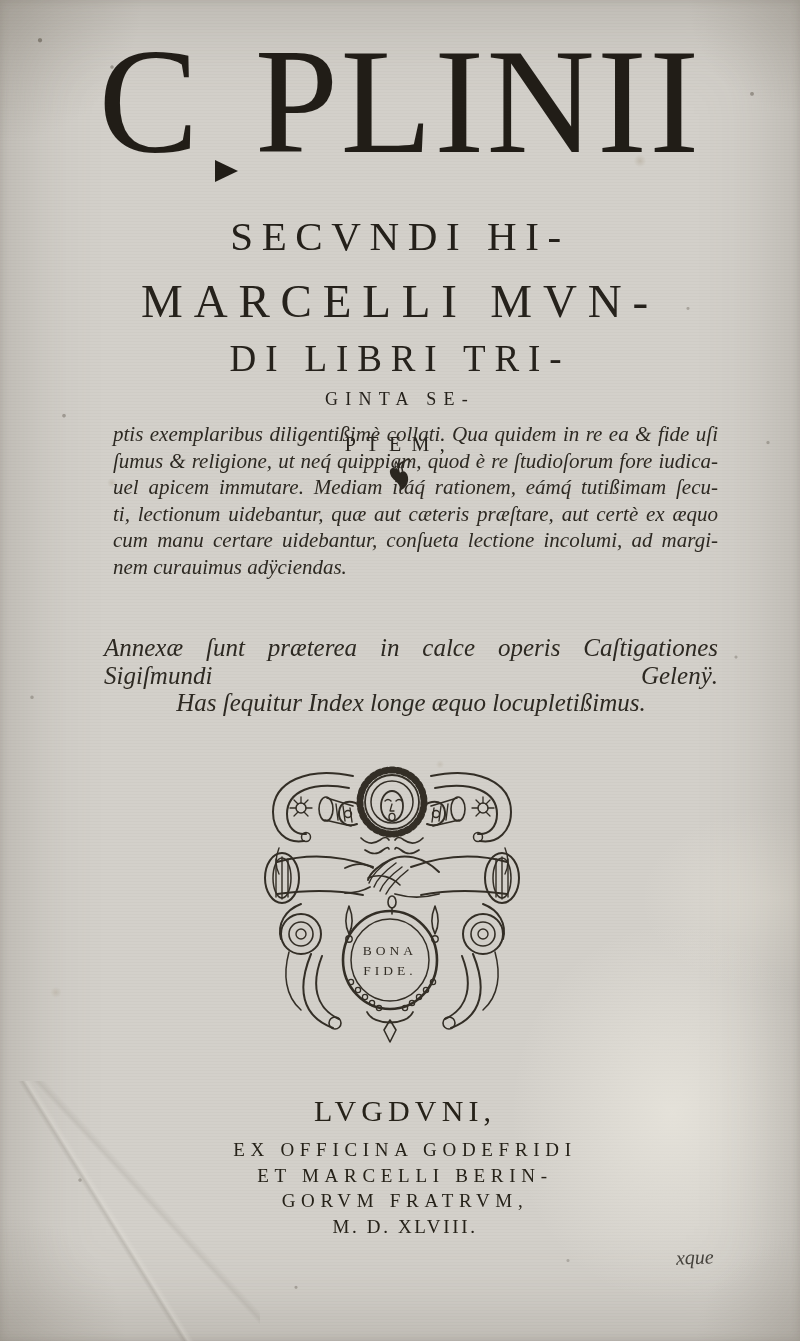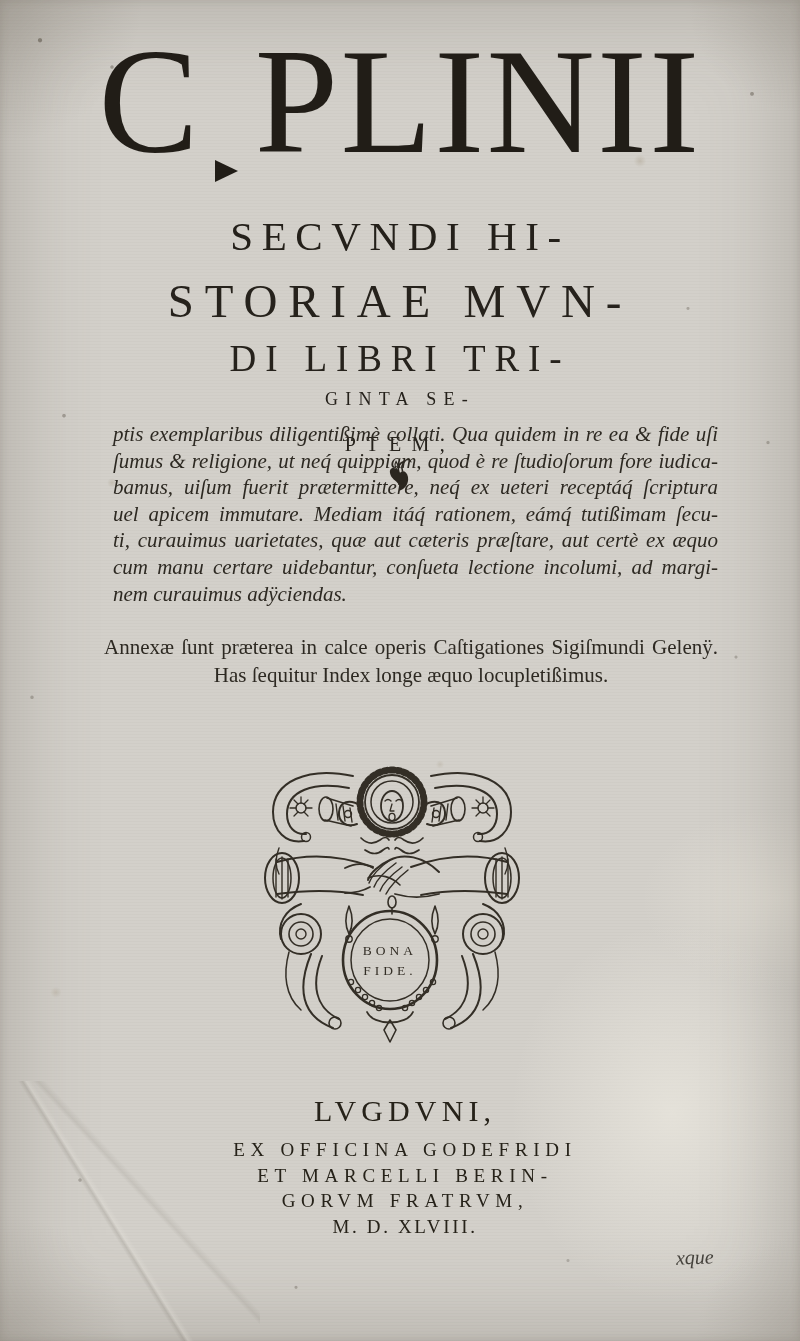--- a/index.html
+++ b/index.html
@@ -59,21 +59,21 @@
   .t4{font-size:37px;letter-spacing:0.24em;margin-top:9px;}
   .t5{font-size:18px;letter-spacing:0.40em;margin-top:9px;}
   .t6{font-size:20px;letter-spacing:0.52em;margin-top:23px;}
   .fleuron{margin-top:2px;height:34px;}
 
   .preface{position:absolute;left:104px;top:421px;width:614px;font-style:italic;font-size:21px;line-height:26.6px;color:#2d2922;}
   .preface .ln{text-align:justify;text-align-last:justify;white-space:nowrap_off;}
   .preface .ln.indent{padding-left:9px;}
   .preface .ln.last{text-align:left;text-align-last:left;}
 
-  .annex{position:absolute;left:104px;top:634px;width:614px;font-size:21px;line-height:27.5px;color:#2d2922;}
+  .annex{position:absolute;left:104px;top:634px;width:614px;font-style:italic;font-size:25px;line-height:27.5px;color:#2d2922;}
   .annex .a1{text-align:justify;text-align-last:justify;}
   .annex .a2{text-align:center;}
 
   .device{position:absolute;left:249px;top:764px;width:286px;height:290px;}
   .device svg{width:100%;height:100%;}
   .device text{font-family:"Liberation Serif","DejaVu Serif",serif;}
 
   .imprint{position:absolute;left:0;top:1094px;width:810px;text-align:center;color:#262219;}
   .imp-place{font-size:30px;letter-spacing:0.17em;margin-bottom:9px;}
   .imp-line{font-size:19px;letter-spacing:0.30em;line-height:25.5px;}
@@ -90,40 +90,39 @@
     <div class="t1">
       <span>C</span>
       <span class="tri">
         <svg width="30" height="30" viewBox="0 0 30 30">
             <polygon points="4,4 27,15 4,26" fill="#211d17"></polygon>
           </svg>
       </span>
       <span>PLINII</span>
     </div>
     <div class="t2">SECVNDI HI-</div>
-    <div class="t3">STORIAE MVN-</div>
+    <div class="t3">MARCELLI MVN-</div>
     <div class="t4">DI LIBRI TRI-</div>
     <div class="t5">GINTA SE-</div>
     <div class="t6">PTEM,</div>
     <div class="fleuron">
       <svg width="26" height="34" viewBox="0 0 26 34">
         <path d="M13,15 C9,8 2,9 3,15 C4,21 9,22 12,27 C13,29 13,31 12,33 C18,31 22,26 21,19 C20,13 15,12 13,15 Z" fill="#2a261f"></path>
         <path d="M12,15 C10,9 12,5 18,3 C15,6 14,9 15.5,13" fill="none" stroke="#2a261f" stroke-width="1.6" stroke-linecap="round"></path>
         <path d="M18,3 C20,0.5 23.5,1.5 24,4" fill="none" stroke="#2a261f" stroke-width="1.2" stroke-linecap="round"></path>
         <path d="M11,13 C8,10 7.5,6 9,3.5 C10,6 11.5,8 13,9.5" fill="none" stroke="#2a261f" stroke-width="1.2" stroke-linecap="round"></path>
       </svg>
     </div>
   </div>
 
   <div class="preface">
     <div class="ln indent">ptis exemplaribus diligentißimè collati. Qua quidem in re ea &amp; fide uſi</div>
     <div class="ln indent">ſumus &amp; religione, ut neq́ quippiam, quod è re ſtudioſorum fore iudica-</div>
-    <div class="ln indent">bamus, uiſum fuerit prætermittere, neq́ ex ueteri receptáq́ ſcriptura</div>
     <div class="ln indent">uel apicem immutare. Mediam itáq́ rationem, eámq́ tutißimam ſecu-</div>
-    <div class="ln indent">ti, curauimus uarietates, quæ aut cæteris præſtare, aut certè ex æquo</div>
+    <div class="ln indent">ti, lectionum uidebantur, quæ aut cæteris præſtare, aut certè ex æquo</div>
     <div class="ln indent">cum manu certare uidebantur, conſueta lectione incolumi, ad margi-</div>
     <div class="ln indent last">nem curauimus adÿciendas.</div>
   </div>
 
   <div class="annex">
     <div class="a1">Annexæ ſunt præterea in calce operis Caſtigationes Sigiſmundi Gelenÿ.</div>
     <div class="a2">Has ſequitur Index longe æquo locupletißimus.</div>
   </div>
 
   <div class="device">

